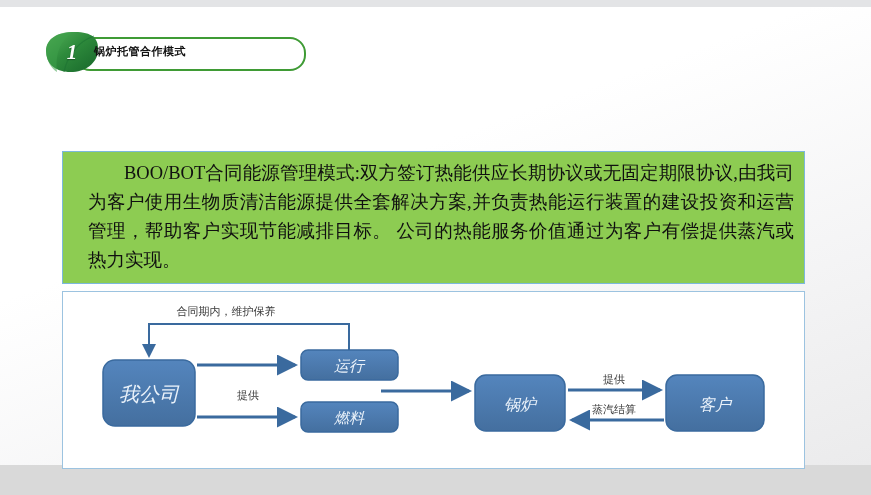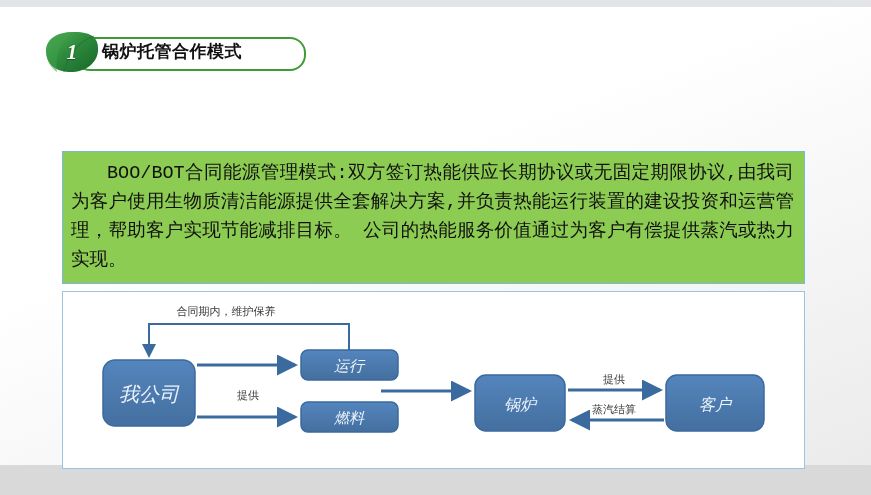--- a/index.html
+++ b/index.html
@@ -70,51 +70,52 @@
     position: absolute;
     left: 30px; top: 10px;
     width: 228px; height: 30px;
     border: 2px solid #3f9b35;
     border-radius: 16px;
     background: #ffffff;
     z-index: 1;
   }
   #title-text {
     position: absolute;
-    left: 58px; top: 10px;
+    left: 50px; top: 10px;
     height: 30px;
     line-height: 30px;
-    font-size: 17px;
+    font-size: 11px;
     font-weight: bold;
     color: #111111;
     letter-spacing: 0.5px;
     z-index: 5;
     white-space: nowrap;
-    font-family: Liberation Serif, serif;
+    font-family: Liberation Mono, monospace;
   }
 
   
   #green-box {
     position: absolute;
     left: 62px; top: 144px;
     width: 743px;
     height: 133px;
     box-sizing: border-box;
     background: #8dcc52;
     border: 1px solid #7cb8dd;
     padding: 7px 10px 0 8px;
   }
   #green-text {
-    font-family: Liberation Mono, monospace;
+    font-family: Liberation Serif, serif;
     font-size: 18.5px;
     line-height: 29px;
     color: #101010;
     text-indent: 36px;
     text-align: justify;
     white-space: pre-wrap;
+    margin-left: 17px;
   }
 
   
   #diagram {
     position: absolute;
     left: 62px; top: 284px;
     width: 743px;
     height: 178px;
     box-sizing: border-box;
     background: #ffffff;

